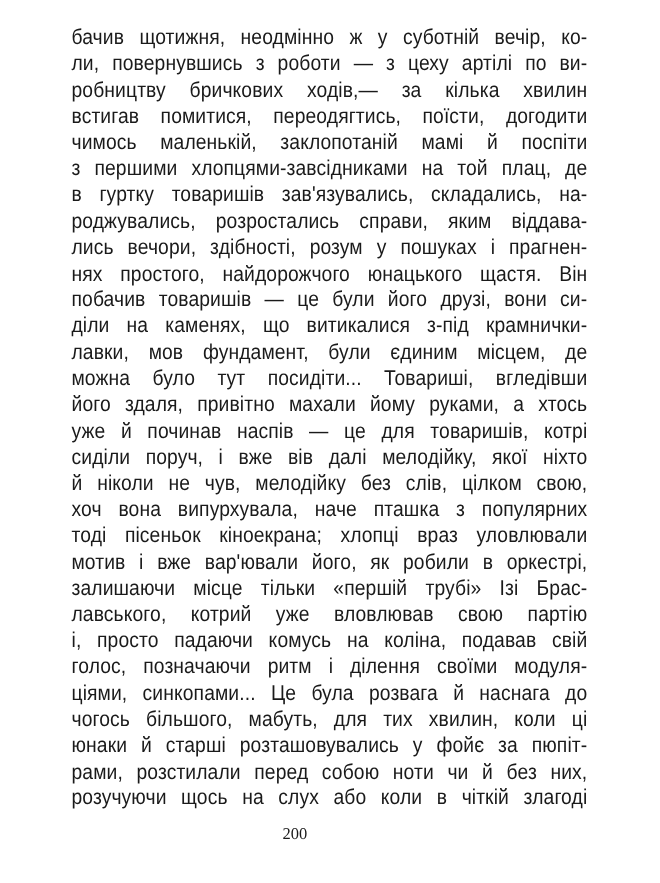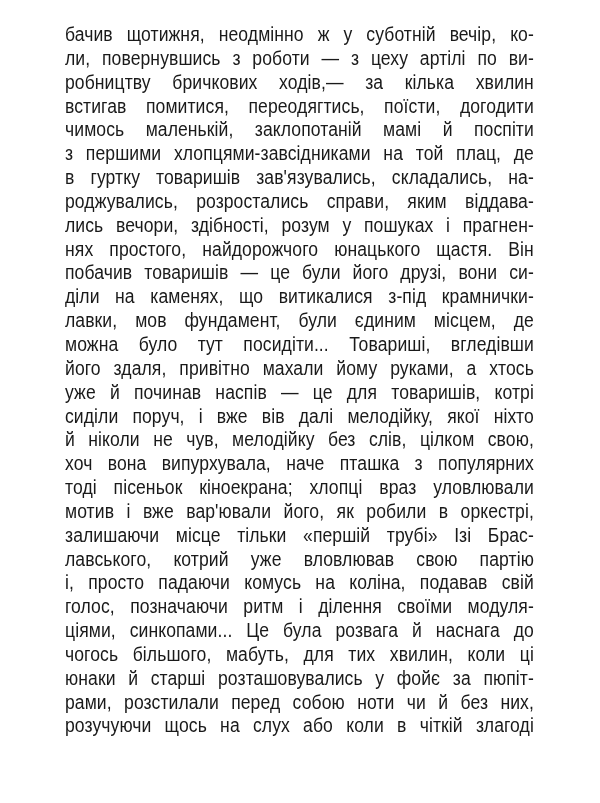--- a/index.html
+++ b/index.html
@@ -86,13 +86,16 @@
     <span class="line">залишаючи місце тільки «першій трубі» Ізі Брас-</span>
     <span class="line">лавського, котрий уже вловлював свою партію</span>
     <span class="line">і, просто падаючи комусь на коліна, подавав свій</span>
     <span class="line">голос, позначаючи ритм і ділення своїми модуля-</span>
     <span class="line">ціями, синкопами... Це була розвага й наснага до</span>
     <span class="line">чогось більшого, мабуть, для тих хвилин, коли ці</span>
     <span class="line">юнаки й старші розташовувались у фойє за пюпіт-</span>
     <span class="line">рами, розстилали перед собою ноти чи й без них,</span>
     <span class="line">розучуючи щось на слух або коли в чіткій злагоді</span>
   </div>
+  <div class="page-number">
+    <span>200</span>
+  </div>
 </div>
 
 </body></html>

